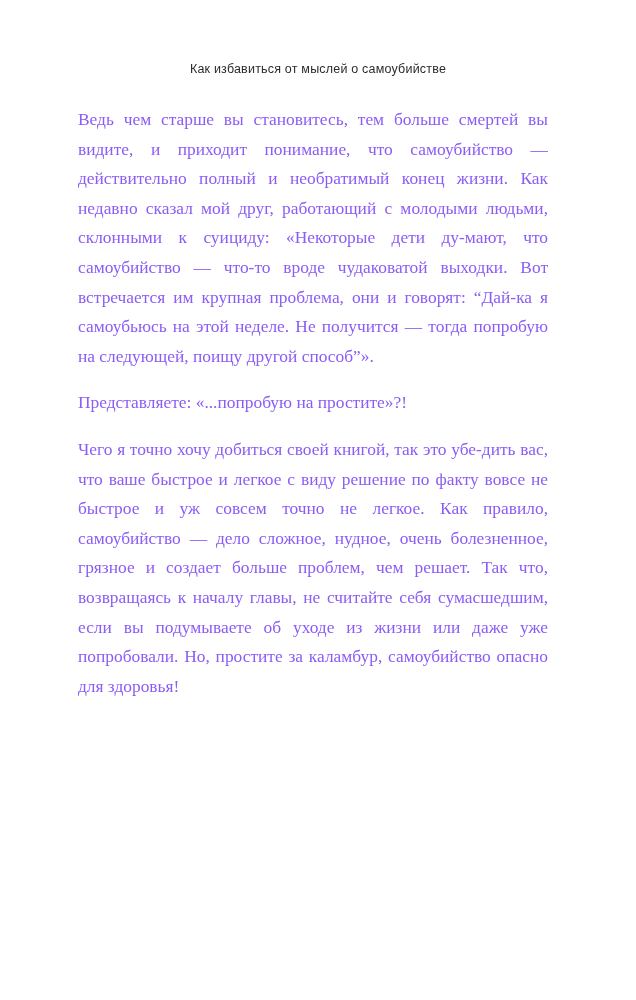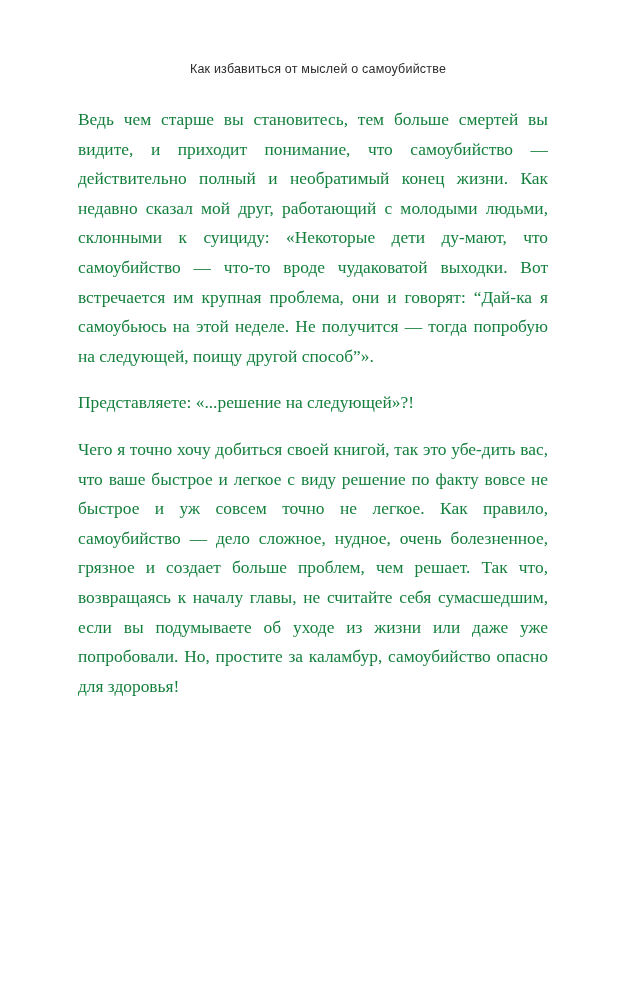--- a/index.html
+++ b/index.html
@@ -32,21 +32,21 @@
     top: 105px;
     left: 78px;
     width: 470px;
   }
   p {
     margin: 0 0 17px 0;
     font-size: 17.4px;
     line-height: 29.6px;
     text-align: justify;
     text-justify: inter-word;
-    color: #15803d;
+    color: #8b5cf6;
     hyphens: manual;
   }
   p:last-child {
     margin-bottom: 12px;
   }
   p.tight {
     text-align: justify;
   }
   p.no-justify {
     text-align: left;
@@ -54,17 +54,17 @@
 </style>
 </head>
 <body>
 
 <div class="page">
 
   <div class="running-head">Как избавиться от мыслей о самоубийстве</div>
 
   <div class="text-block">
     <p class="tight">Ведь чем старше вы становитесь, тем больше смертей вы видите, и приходит понимание, что самоубийство — действительно полный и необратимый конец жизни. Как недавно сказал мой друг, работающий с молодыми людьми, склонными к суициду: «Некоторые дети ду-мают, что самоубийство — что-то вроде чудаковатой выходки. Вот встречается им крупная проблема, они и говорят: “Дай-ка я самоубьюсь на этой неделе. Не получится — тогда попробую на следующей, поищу другой способ”».</p>
-    <p class="no-justify">Представляете: «...решение на следующей»?!</p>
+    <p class="no-justify">Представляете: «...попробую на простите»?!</p>
     <p class="tight">Чего я точно хочу добиться своей книгой, так это убе-дить вас, что ваше быстрое и легкое с виду решение по факту вовсе не быстрое и уж совсем точно не легкое. Как правило, самоубийство — дело сложное, нудное, очень болезненное, грязное и создает больше проблем, чем решает. Так что, возвращаясь к началу главы, не считайте себя сумасшедшим, если вы подумываете об уходе из жизни или даже уже попробовали. Но, простите за каламбур, самоубийство опасно для здоровья!</p>
   </div>
 
 </div>
 
 </body></html>

